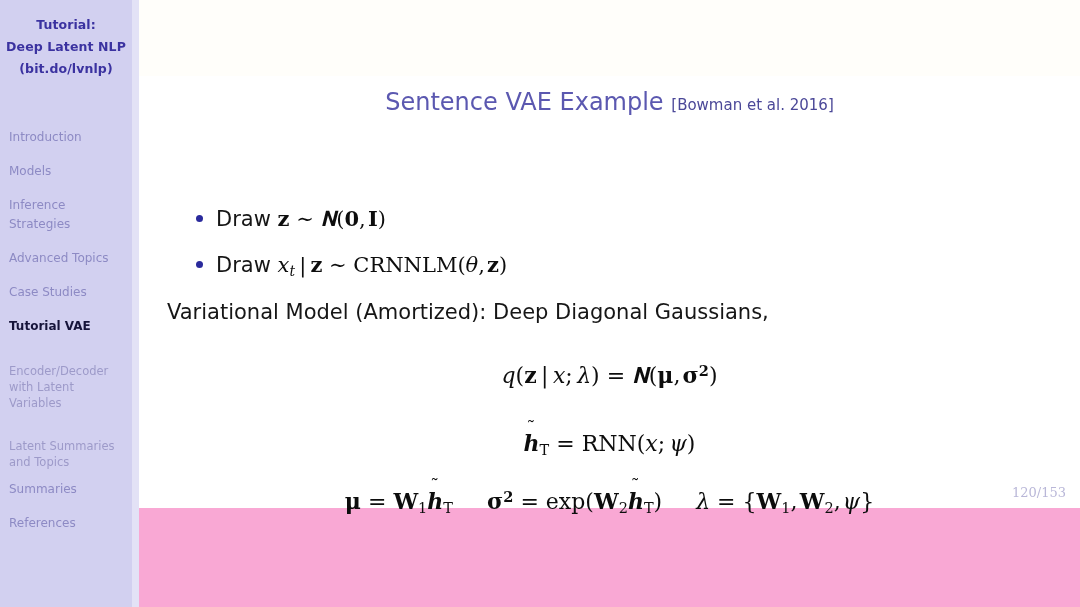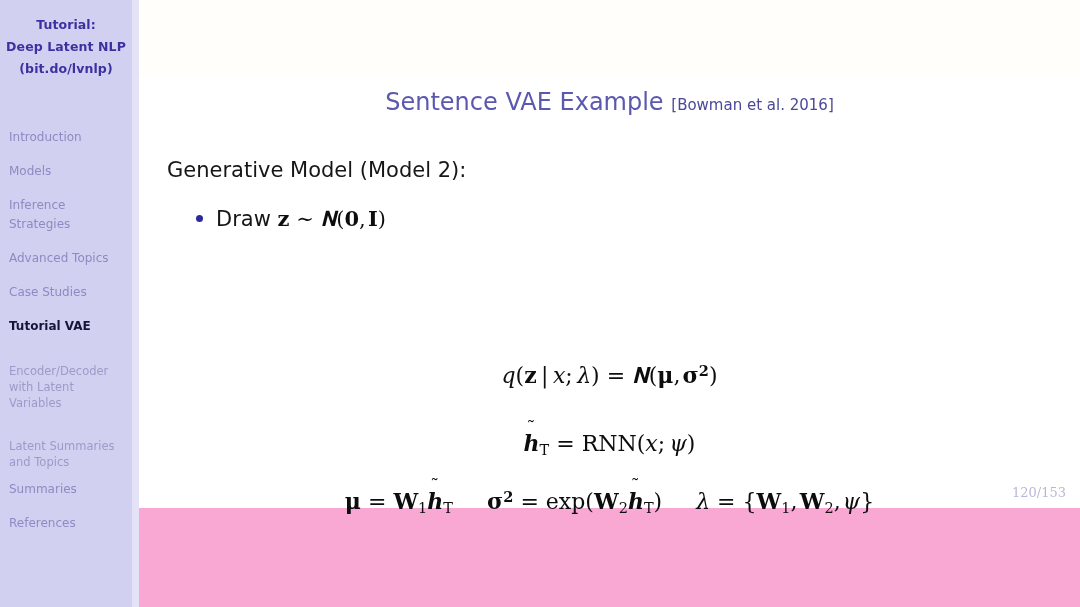--- a/index.html
+++ b/index.html
@@ -225,27 +225,30 @@
 
   <div id="main">
 
     <div id="header-band"></div>
 
     <div id="slide-title">
       <span>Sentence VAE Example</span>
       <span class="cite">[Bowman et al. 2016]</span>
     </div>
 
-    <div class="body-line" id="line-generative">Generative Model (Model 2):</div>
 
     <div class="bullet-row" id="bullet-1">
       <span class="bullet-dot"></span><span>Draw</span><span class="math">&nbsp;<span class="bf">z</span> ∼ <span class="nsym">𝐍</span>(<span class="bf">0</span>, <span class="bf">I</span>)</span>
     </div>
 
-
+    <div class="bullet-row" id="bullet-2">
+      <span class="bullet-dot"></span><span>Draw</span><span class="math">&nbsp;<span class="it">x</span><sub>t</sub> | <span class="bf">z</span> ∼ <span class="up">CRNNLM</span>(<span class="it">θ</span>, <span class="bf">z</span>)</span>
+    </div>
+
+    <div class="body-line" id="line-variational">Variational Model (Amortized):  Deep Diagonal Gaussians,</div>
 
     <div class="eq math" id="eq-1">
       <span class="it">q</span>(<span class="bf">z</span> | <span class="it">x</span>; <span class="it">λ</span>) = <span class="nsym">𝐍</span>(<span class="bf">μ</span>, <span class="bf">σ</span><sup>2</sup>)
     </div>
 
     <div class="eq math" id="eq-2">
       <span class="tilde-h"><span class="tmark">˜</span><span class="bf it">h</span></span><sub class="up">T</sub> = <span class="up">RNN</span>(<span class="it">x</span>; <span class="it">ψ</span>)
     </div>
 
     <div class="eq math" id="eq-3">

